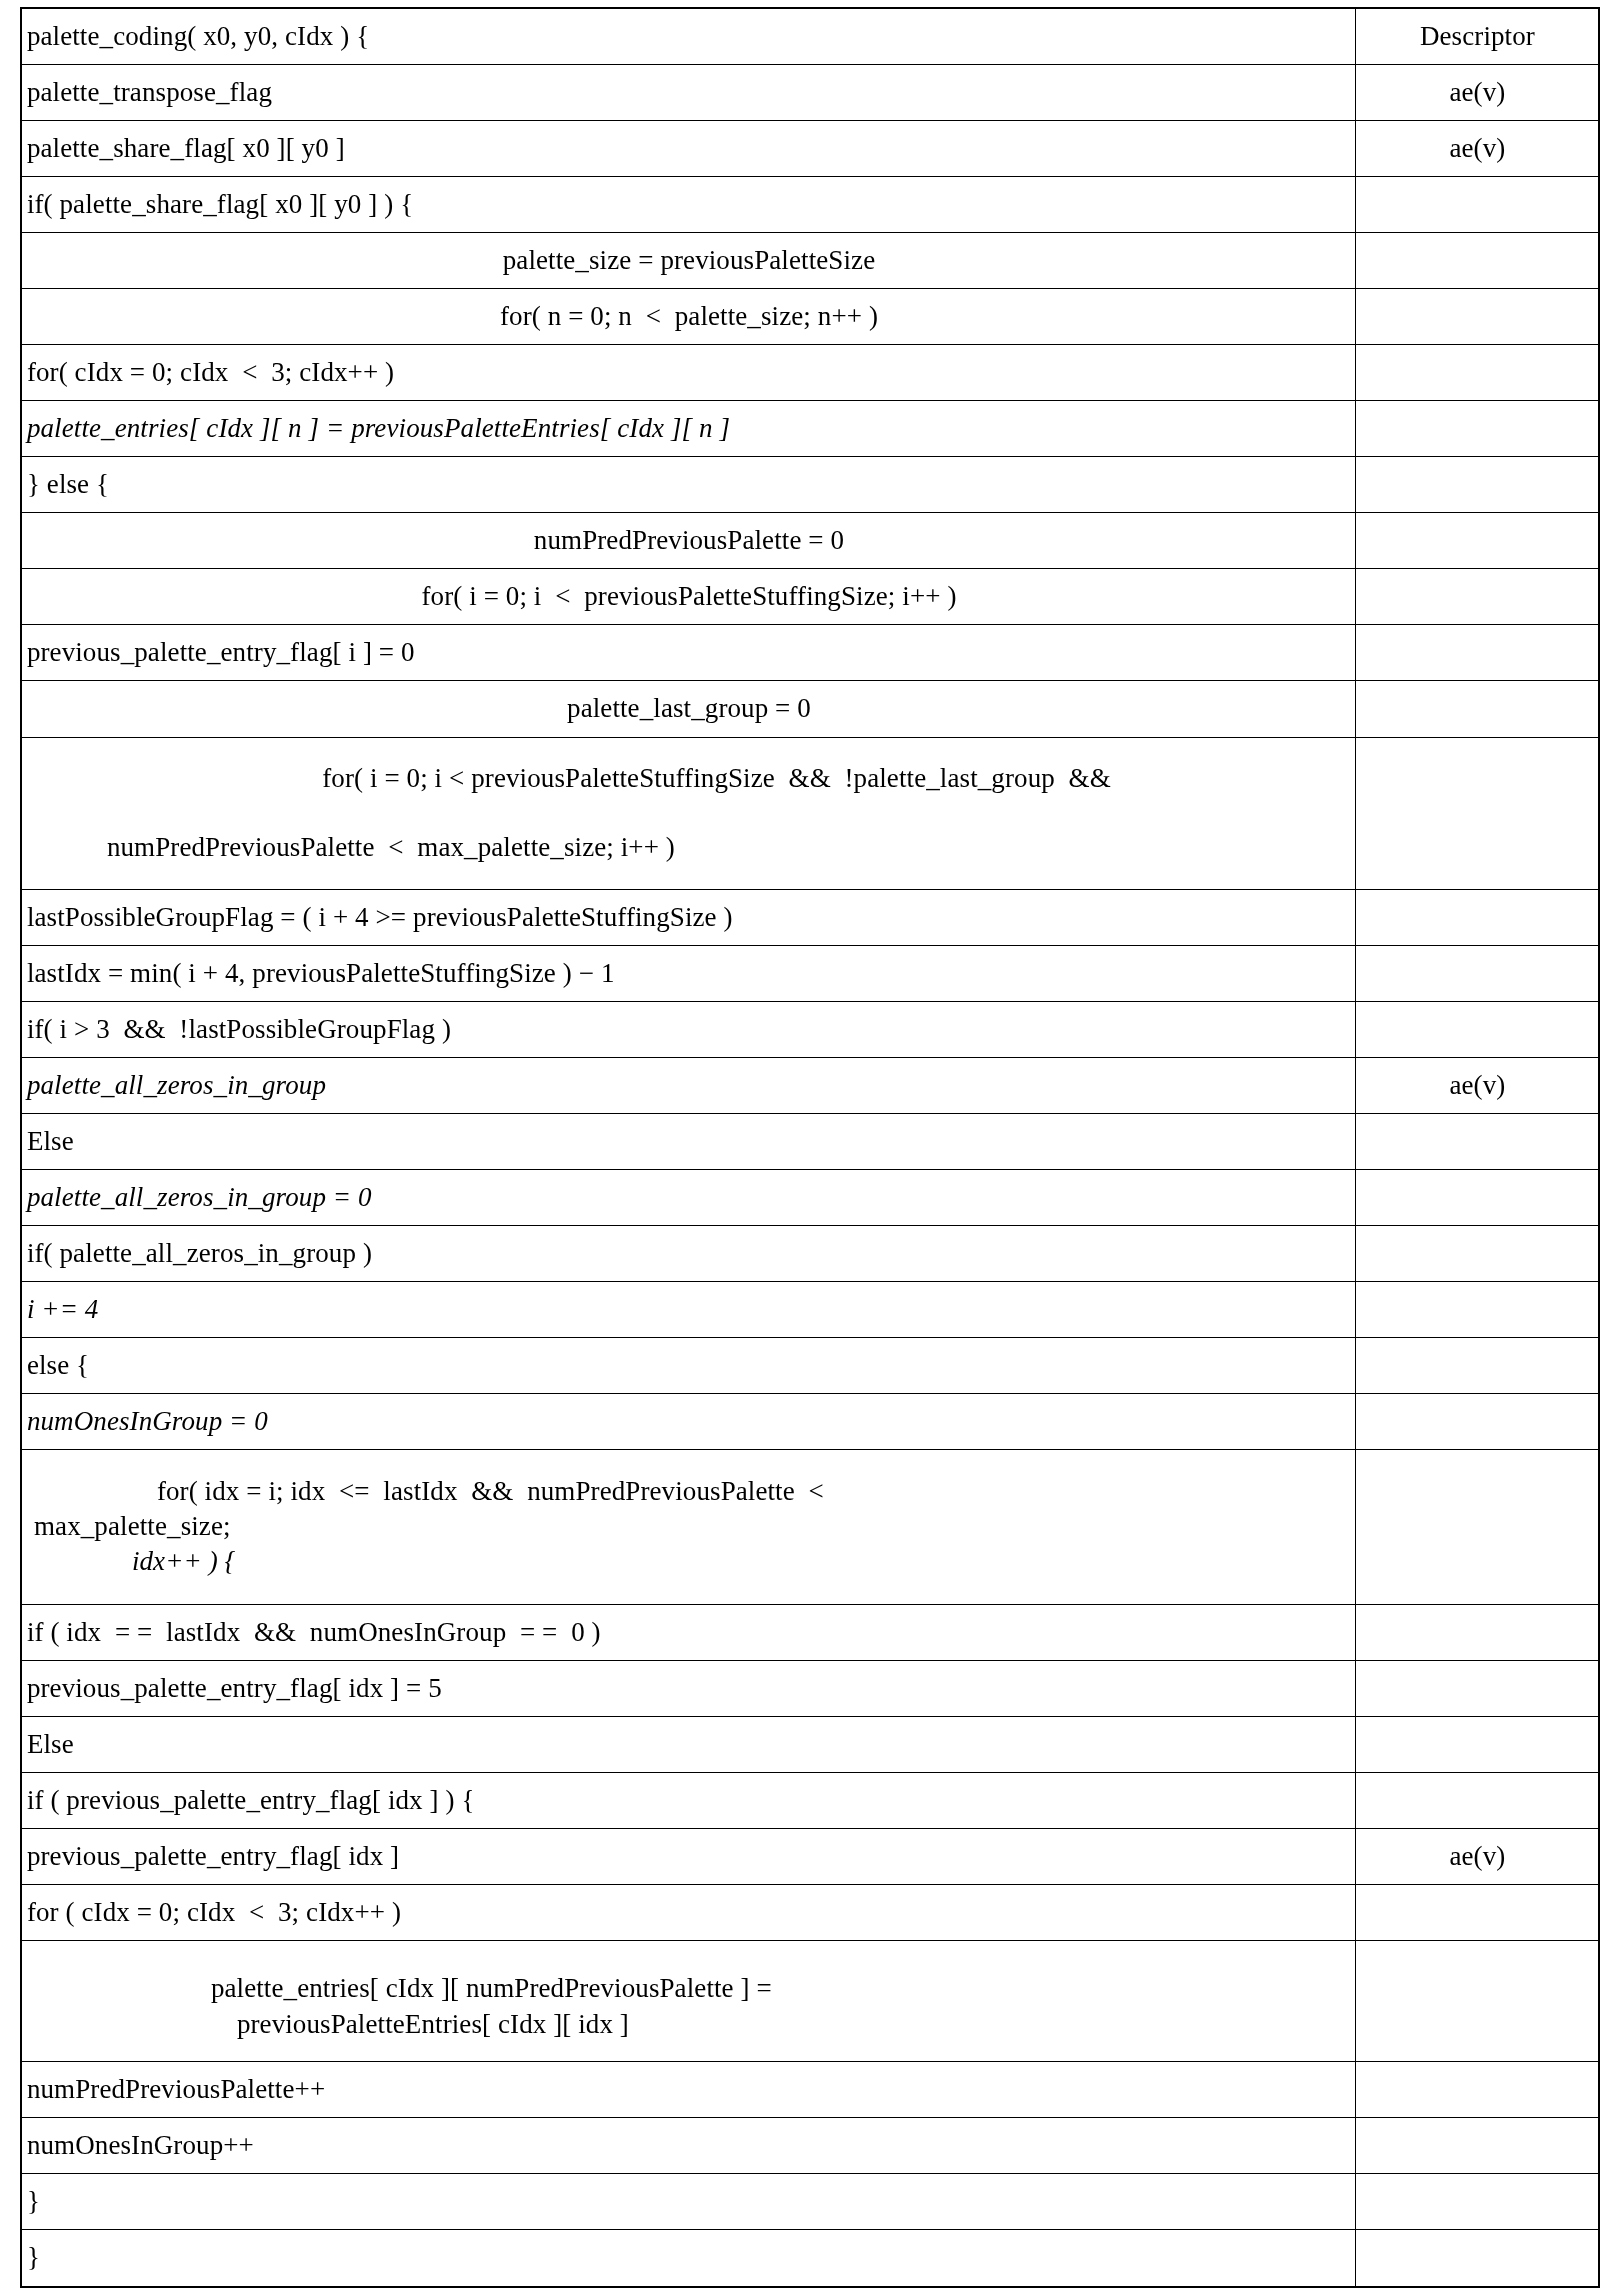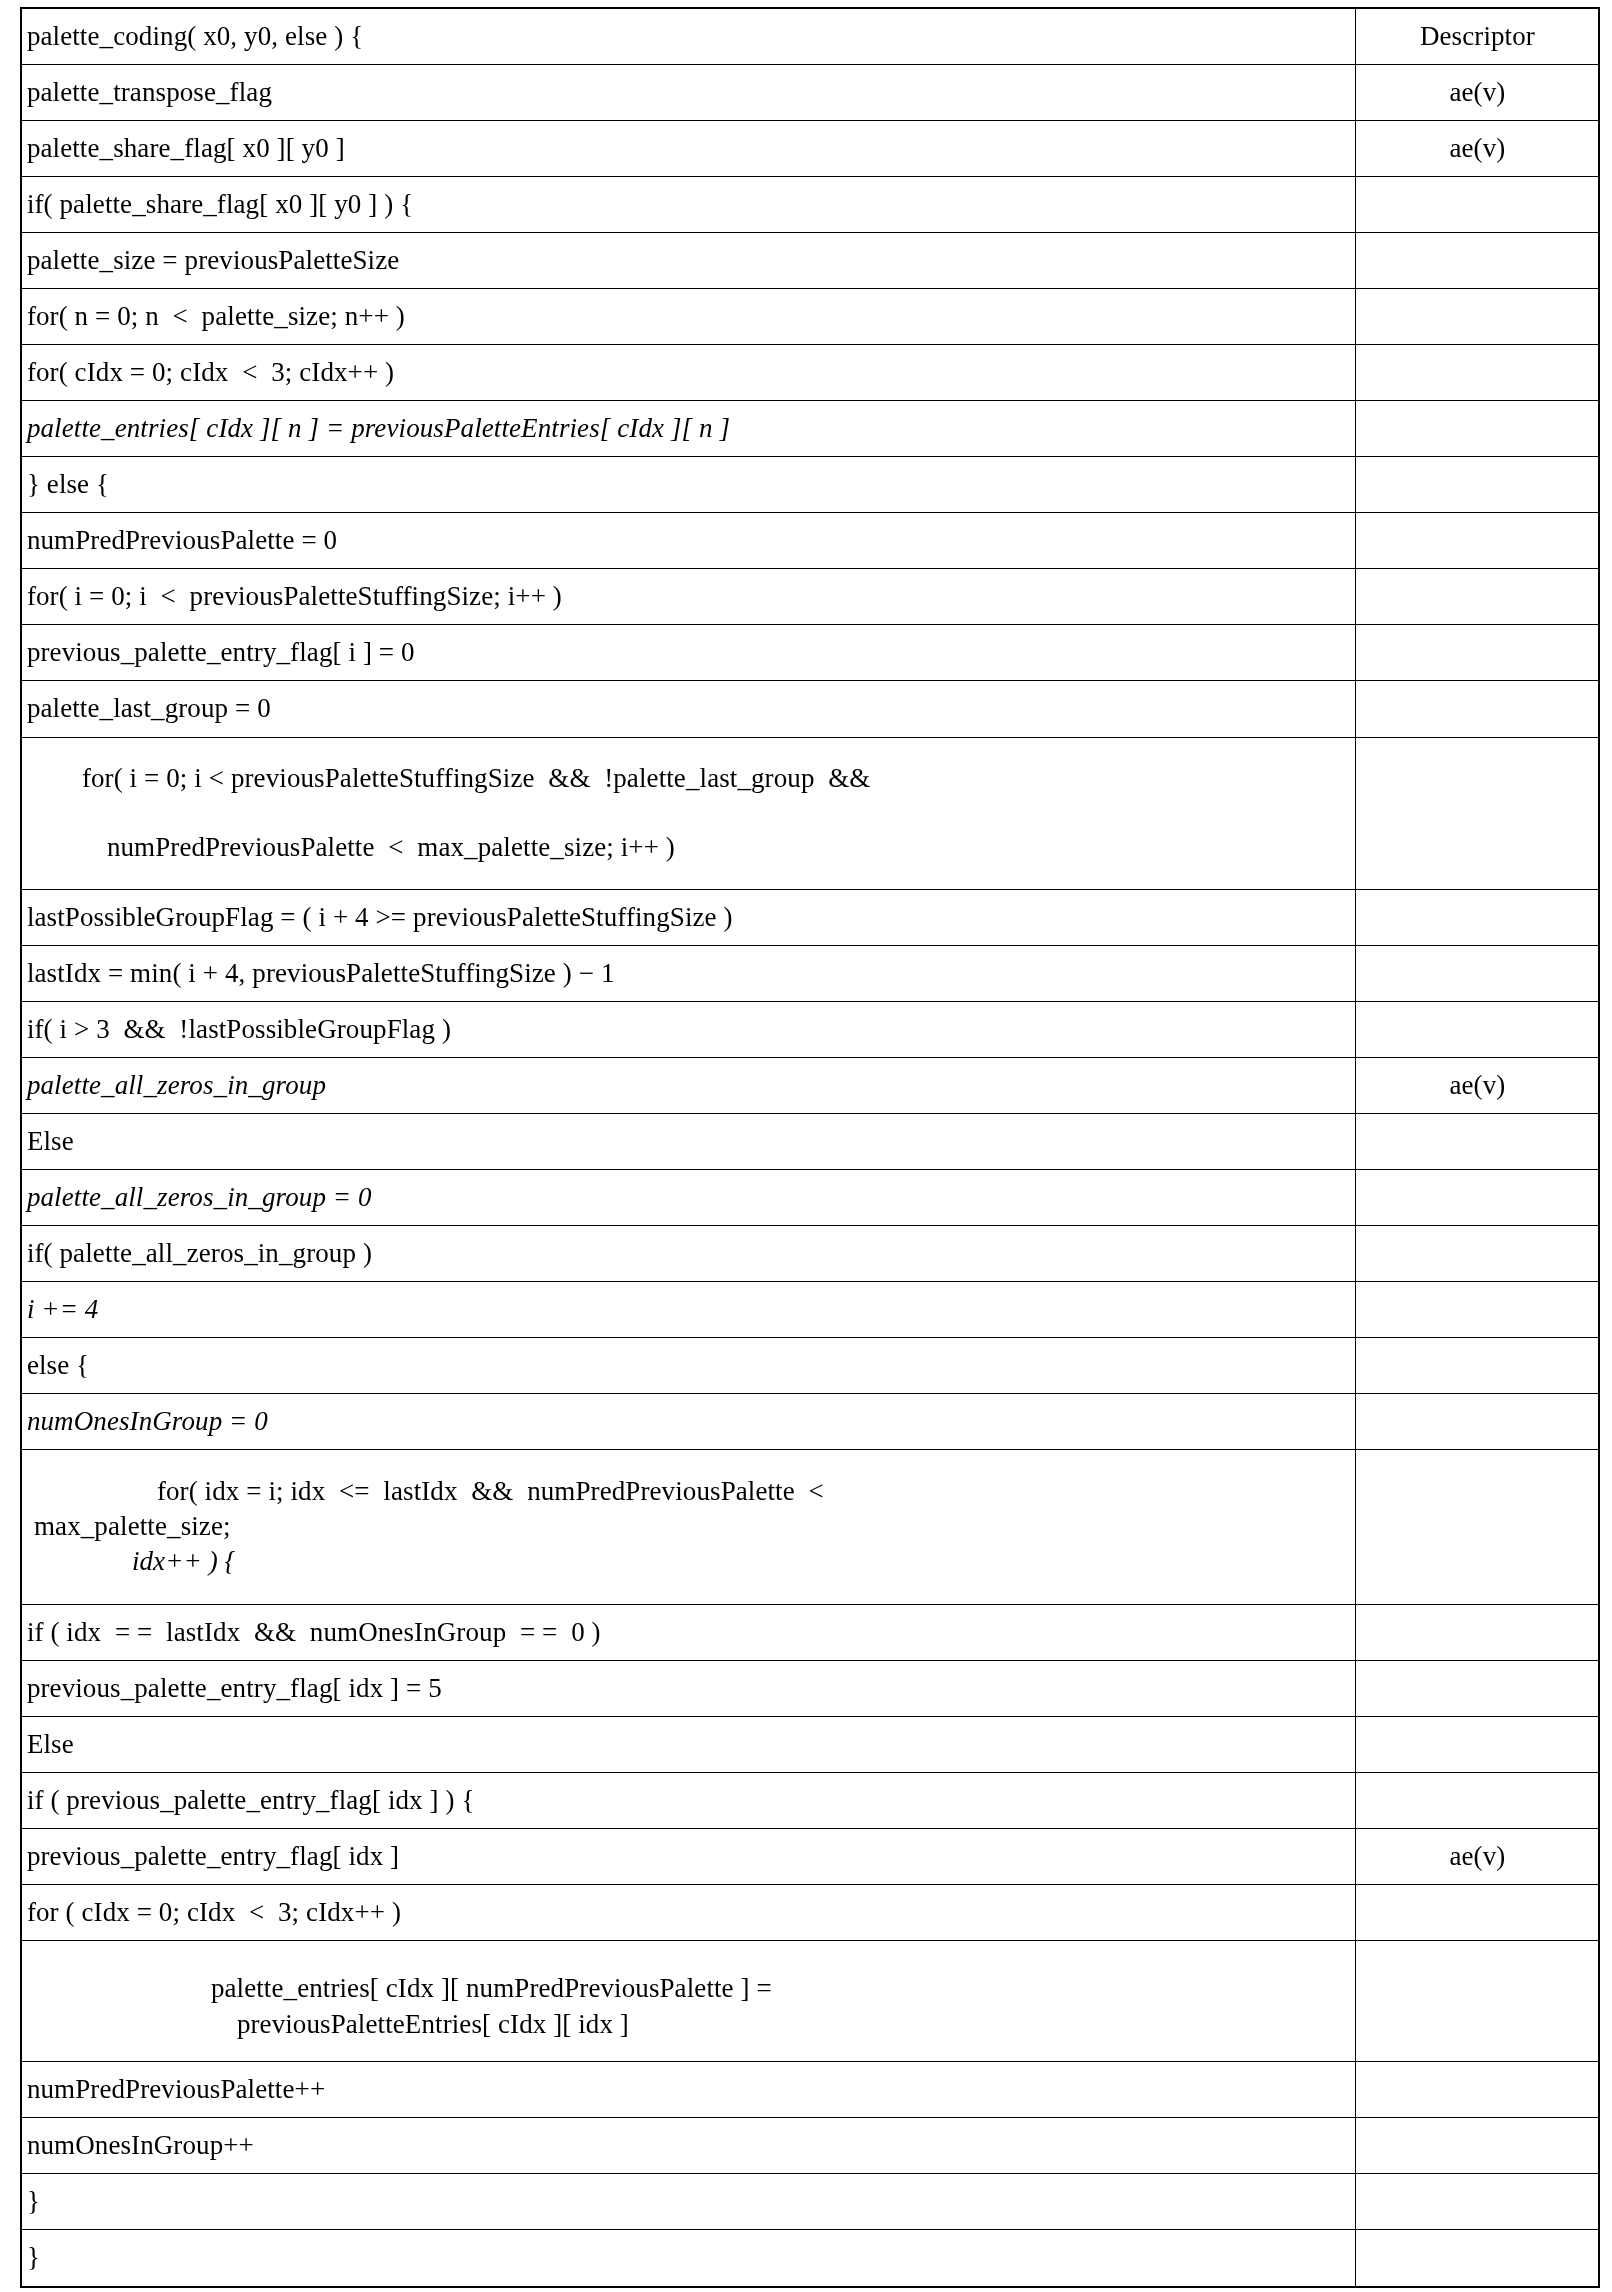--- a/index.html
+++ b/index.html
@@ -42,38 +42,38 @@
     width: 1319px;
   }
   td.desc-cell {
     width: 232px;
     text-align: center;
     padding-left: 9px;
   }
   
   .ind0  { padding-left: 7.1px; }
   .ind1  { padding-left: 30px; }
-  .ind2  { padding-left: 55px; }
+  .ind2  { padding-left: 55px; text-align: center; }
   .ind3  { padding-left: 80px; margin-top: 33px; }
   .ind4  { padding-left: 105px; font-style: italic; }
   .ind5  { padding-left: 130px; }
   .ind6  { padding-left: 159px; }
   .ind7  { padding-left: 184px; margin-top: 11px; }
   .ind8  { padding-left: 210px; }
   .cont-wrap { display: block; }
   .cont-line2 { display: block; }
 </style>
 </head>
 <body>
 
 <div id="syntax-table-wrap">
   <table class="syntax-table">
     <tbody id="table-body">
         <tr>
-          <td class="syntax-cell ind0">palette_coding( x0, y0, else ) {</td>
+          <td class="syntax-cell ind0">palette_coding( x0, y0, cIdx ) {</td>
           <td class="desc-cell">Descriptor</td>
         </tr>
         <tr>
           <td class="syntax-cell ind1">palette_transpose_flag</td>
           <td class="desc-cell">ae(v)</td>
         </tr>
         <tr>
           <td class="syntax-cell ind1">palette_share_flag[ x0 ][ y0 ]</td>
           <td class="desc-cell">ae(v)</td>
         </tr>

